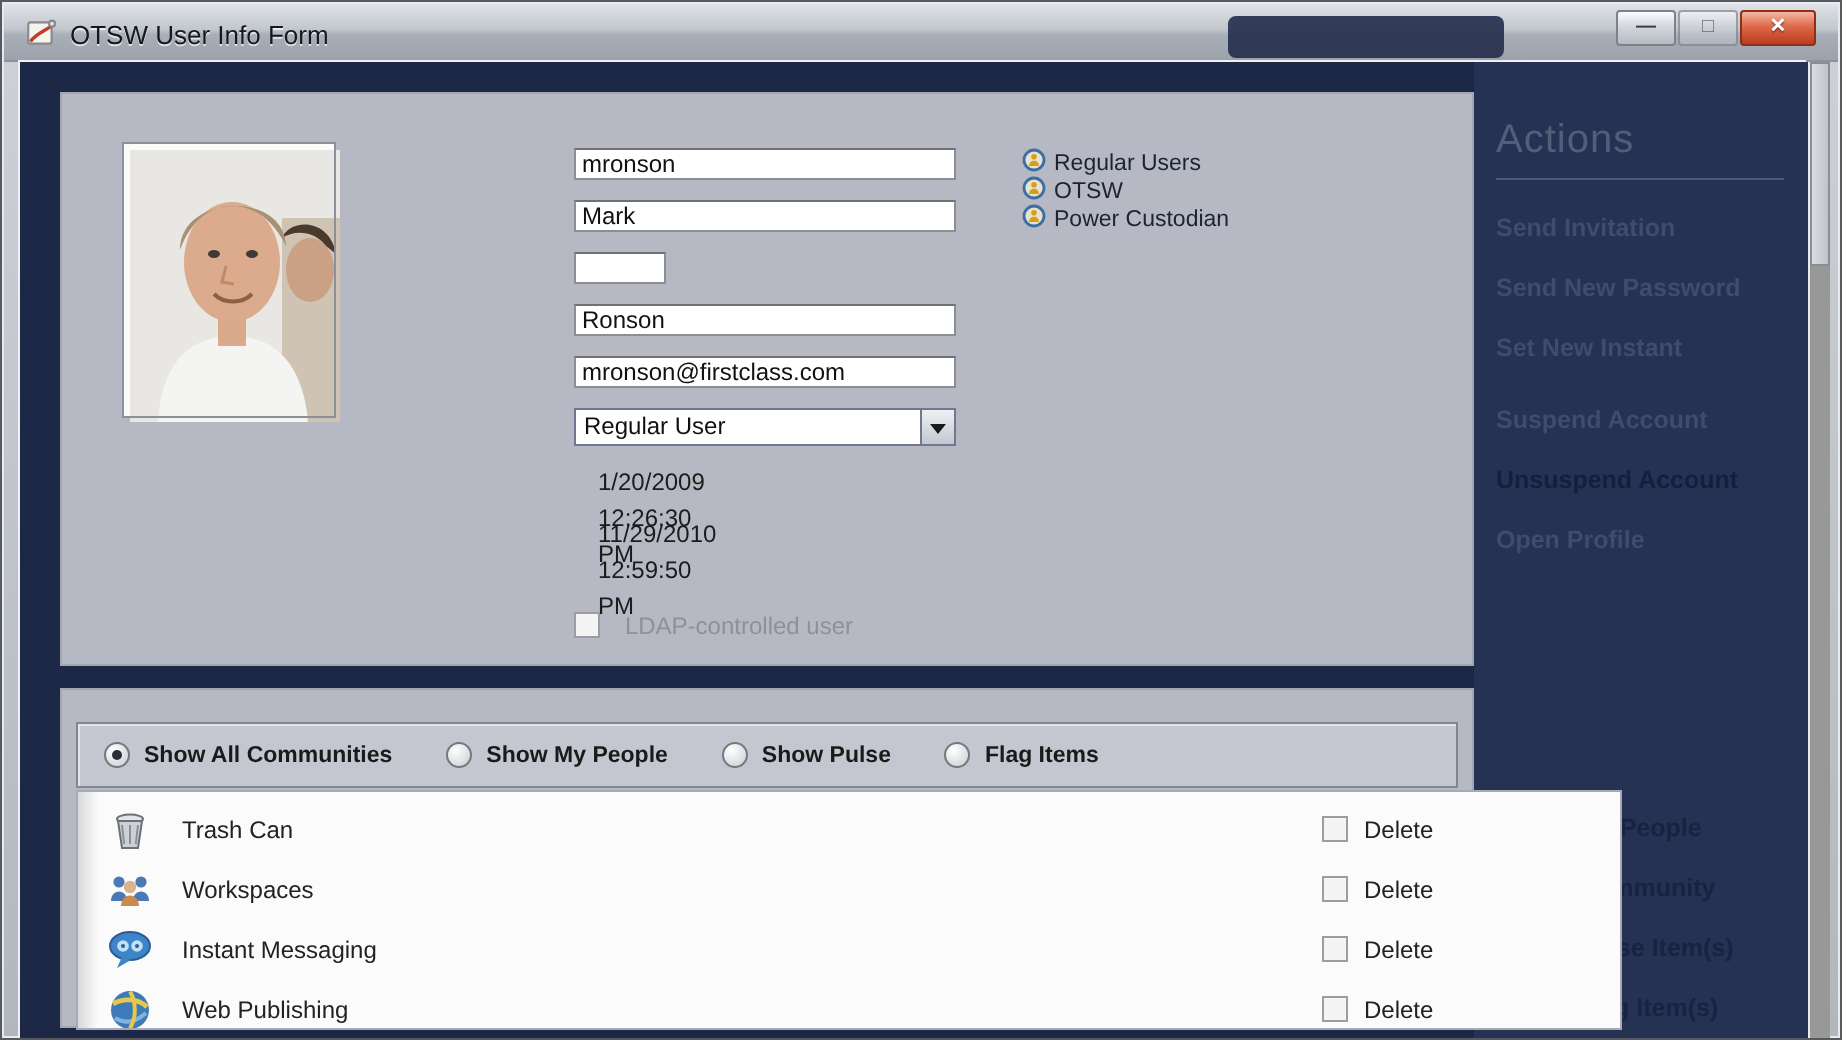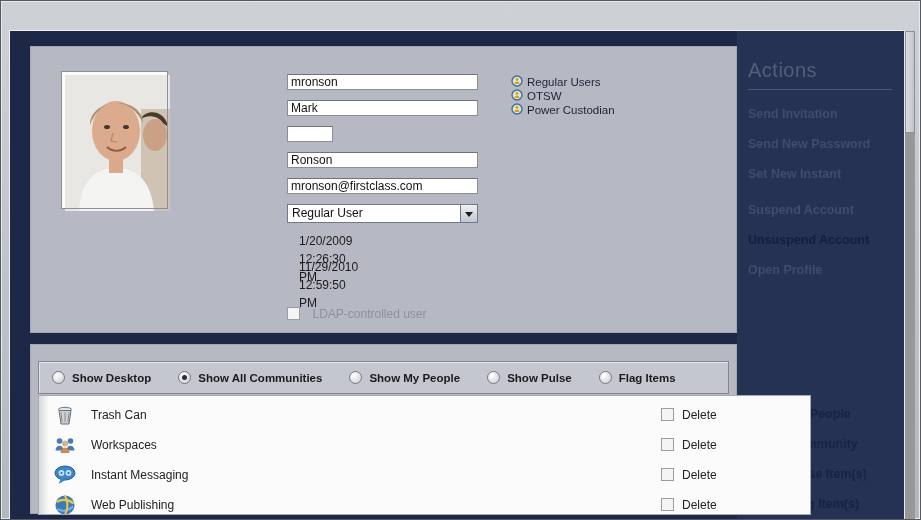--- a/index.html
+++ b/index.html
@@ -91,20 +91,34 @@
   .row-icon { position:absolute; left:14px; top:3px; width:24px; height:24px; }
   .row-label { position:absolute; left:52px; top:8px; font-size:12px; color:#222; }
   .row-del-cbx { position:absolute; left:622px; top:8px; }
   .row-del-label { position:absolute; left:643px; top:8px; font-size:12px; color:#222; }
 </style>
 </head>
 <body>
 
 <div class="window">
 
+  <div class="titlebar">
+    <span class="title-icon">
+      <svg width="17" height="17" viewBox="0 0 16 16">
+          <rect x="2" y="3" width="11" height="10" rx="1" fill="#f5f3ee" stroke="#8a8a8a"></rect>
+          <path d="M3 12c3-4 7-5 11-8" stroke="#c23b2a" stroke-width="1.6" fill="none"></path>
+          <circle cx="13.2" cy="3.6" r="1.4" fill="#e0e6ec" stroke="#888"></circle>
+        </svg>
+    </span>
+    <span class="title-text">OTSW User Info Form</span>
+    <div class="title-smudge"></div>
+    <div class="winbtn btn-min">—</div>
+    <div class="winbtn btn-max">□</div>
+    <div class="winbtn btn-close">✕</div>
+  </div>
 
   <div class="content">
 
     <div class="upper-panel">
       <div class="photo">
         <svg width="105" height="136" viewBox="0 0 105 136" preserveAspectRatio="none">
           <rect width="105" height="136" fill="#e9e7e3"></rect>
           <rect x="76" y="34" width="29" height="102" fill="#cfc3b4"></rect>
           <ellipse cx="90" cy="60" rx="12" ry="16" fill="#caa184"></ellipse>
           <path d="M76 44 C80 34 100 34 103 52 L98 48 C92 40 82 40 76 44Z" fill="#4a3a2c"></path>
@@ -203,24 +217,20 @@
       <div class="action-item disabled" style="top:202px">Unsuspend Account</div>
       <div class="action-item" style="top:232px">Open Profile</div>
       <div class="del-action" style="top:376px">Delete My People</div>
       <div class="del-action" style="top:406px">Delete Community</div>
       <div class="del-action" style="top:436px">Delete Pulse Item(s)</div>
       <div class="del-action" style="top:466px">Delete Flag Item(s)</div>
     </div>
 
     <div class="lower-panel">
       <div class="filter-strip">
-        <div class="radio-opt">
-          <span class="radio-circle"></span>
-          <span class="radio-label">Show Desktop</span>
-        </div>
         <div class="radio-opt selected">
           <span class="radio-circle"></span>
           <span class="radio-label">Show All Communities</span>
         </div>
         <div class="radio-opt">
           <span class="radio-circle"></span>
           <span class="radio-label">Show My People</span>
         </div>
         <div class="radio-opt">
           <span class="radio-circle"></span>

